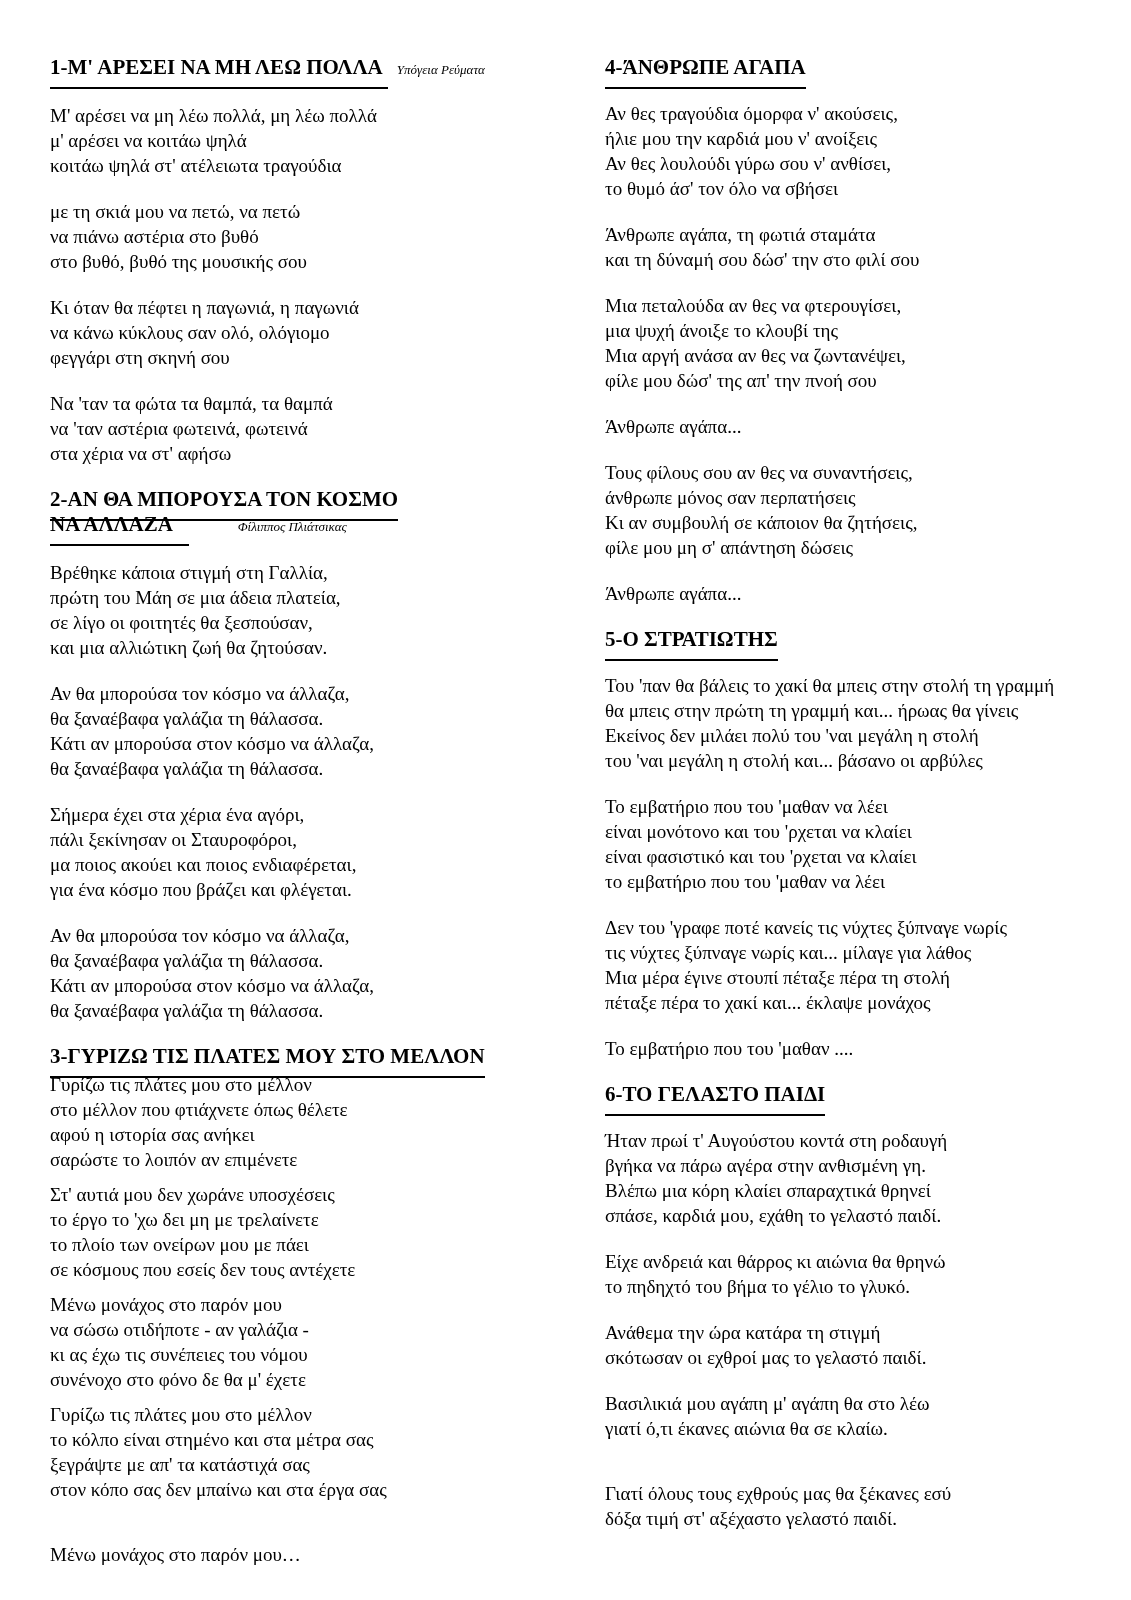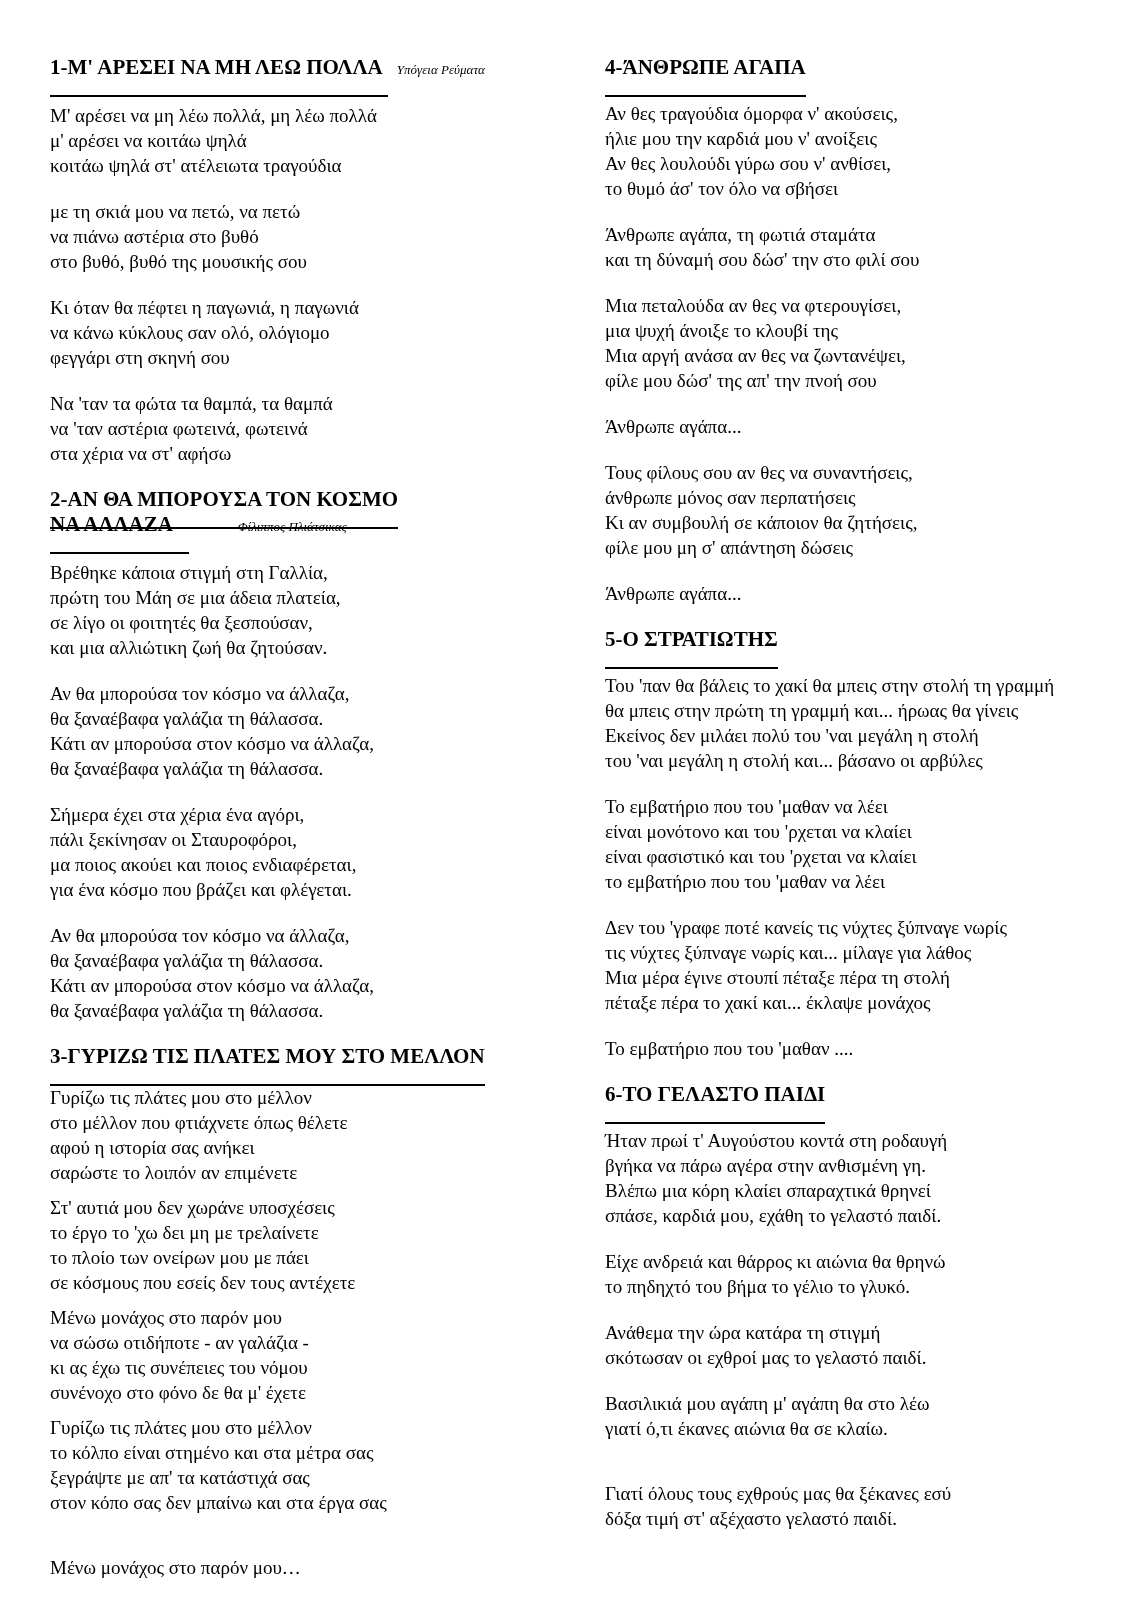--- a/index.html
+++ b/index.html
@@ -13,28 +13,28 @@
     height: 1600px;
     font-family: "Liberation Serif", serif;
     color: #000000;
     overflow: hidden;
   }
   .column { position: absolute; top: 55px; }
   .column.left  { left: 50px;  width: 505px; }
   .column.right { left: 605px; width: 552px; }
 
   .heading { margin: 0 0 21px 0; }
-  .heading.tight { margin-bottom: 16px; }
+  .heading.tight { margin-bottom: 3px; }
   .heading-line {
     font-size: 21px;
     line-height: 25px;
     font-weight: bold;
     white-space: nowrap;
   }
-  .seg-title { border-bottom: 2px solid #000; padding-bottom: 16px; }
+  .seg-title { border-bottom: 2px solid #000; padding-bottom: 8px; }
   .seg-artist { font-weight: normal; font-size: 13px; margin-left: 9px; font-style: italic; }
   .seg-tab { display: inline-block; width: 40px; }
 
   .stanza { margin: 0 0 21px 0; }
   .song.compact .stanza { margin-bottom: 10px; }
   .song:last-child .stanza:last-child { margin-bottom: 0; margin-top: 40px; }
 
   .line {
     font-size: 19px;
     line-height: 25px;

